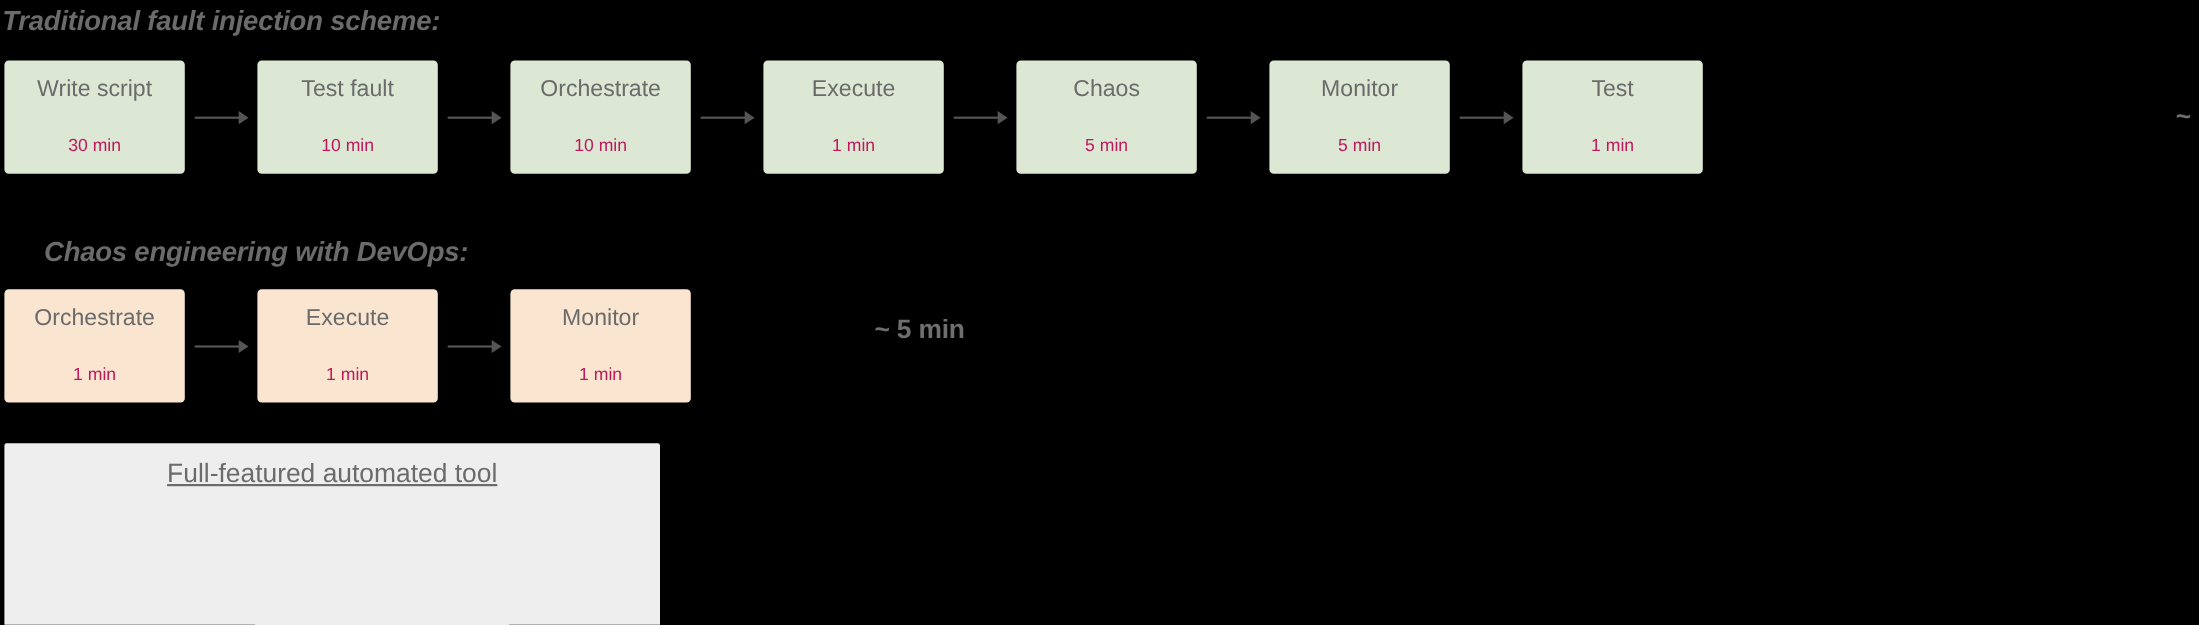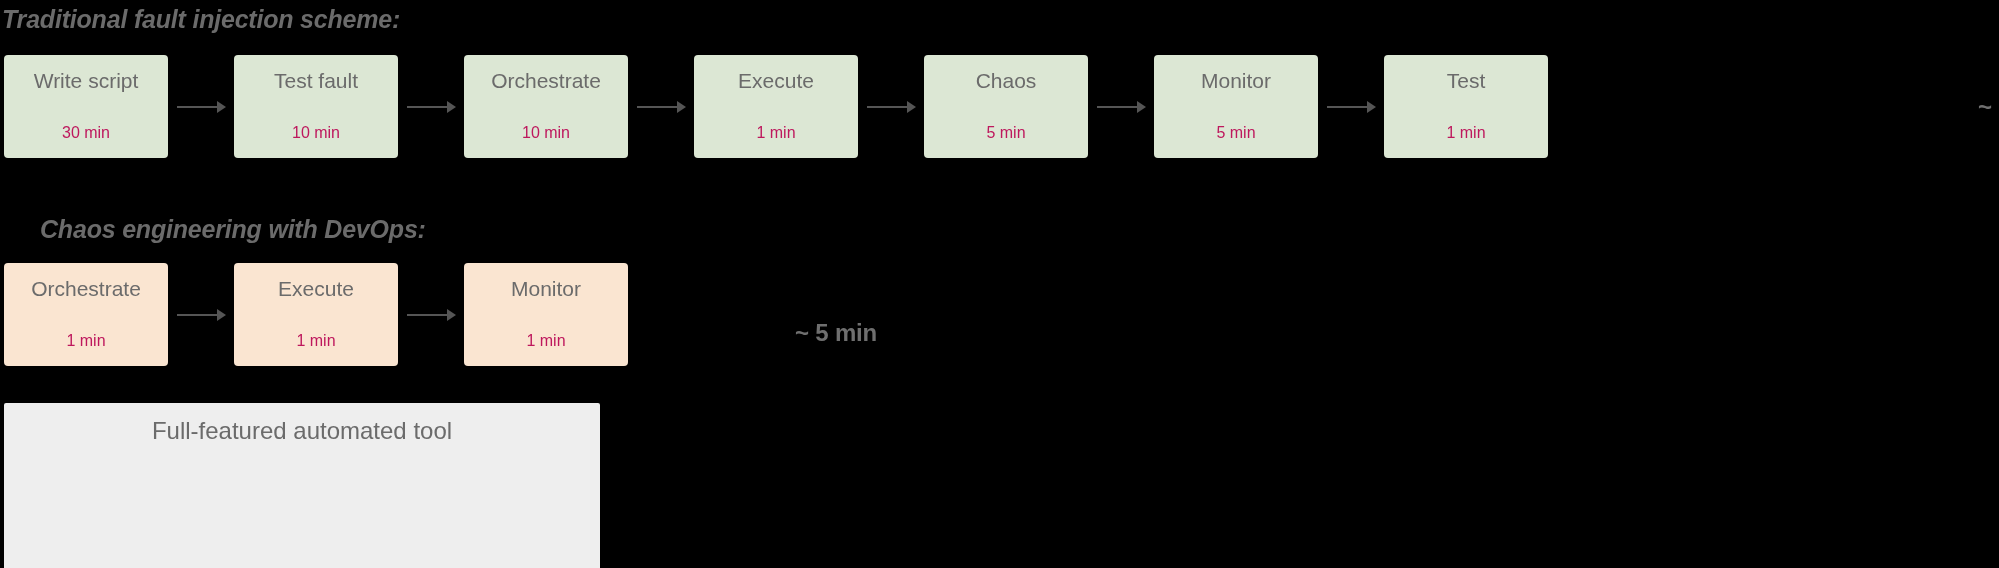--- a/index.html
+++ b/index.html
@@ -76,40 +76,41 @@
 
   .total-label{
     position:absolute;
     color:#6f6f6f;
     font-size:24px;
     font-weight:700;
     letter-spacing:-0.2px;
     white-space:nowrap;
   }
   #total-traditional{left:1978px;top:93px;}
-  #total-chaos{left:795px;top:319px;}
+  #total-chaos{left:795px;top:286px;}
 
   .tool-bar{
     position:absolute;
     left:4px;
     top:403px;
     width:596px;
     height:170px;
     background:#eeeeee;
     border-radius:2px;
     display:flex;
     align-items:flex-start;
     justify-content:center;
     padding-top:14px;
     box-sizing:border-box;
   }
   .tool-bar-label{
     color:#6b6b6b;
     font-size:24px;
     white-space:nowrap;
+    text-decoration:underline;
   }
 </style>
 </head>
 <body>
 
 <div class="section-title" id="title-traditional">Traditional fault injection scheme:</div>
 
 <div class="flow-row" id="row-traditional">
     <div class="node green">
       <div class="node-label">Write script</div>

